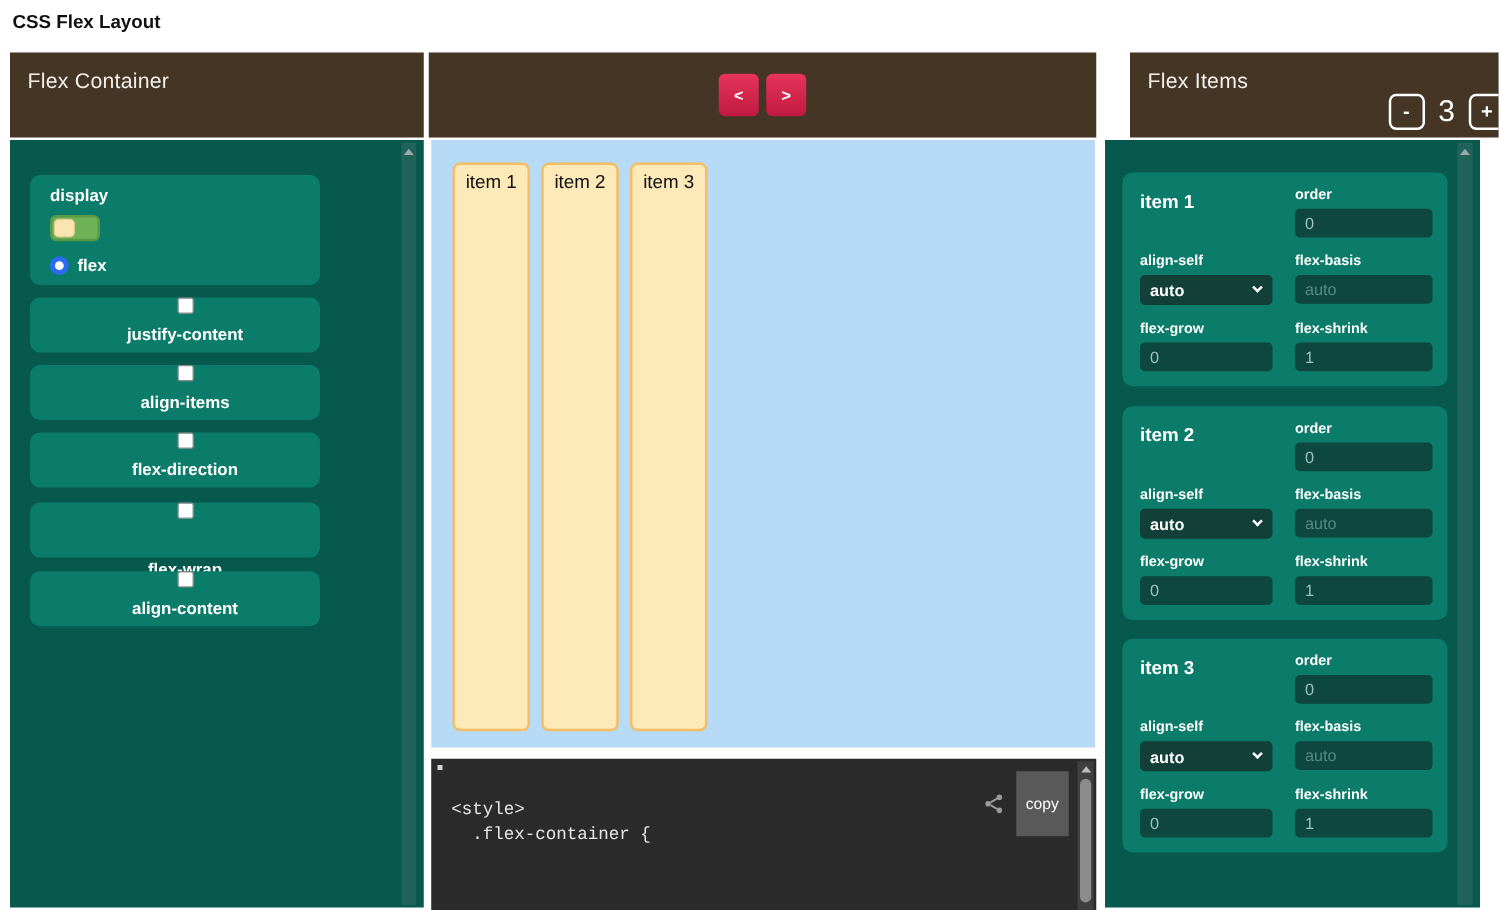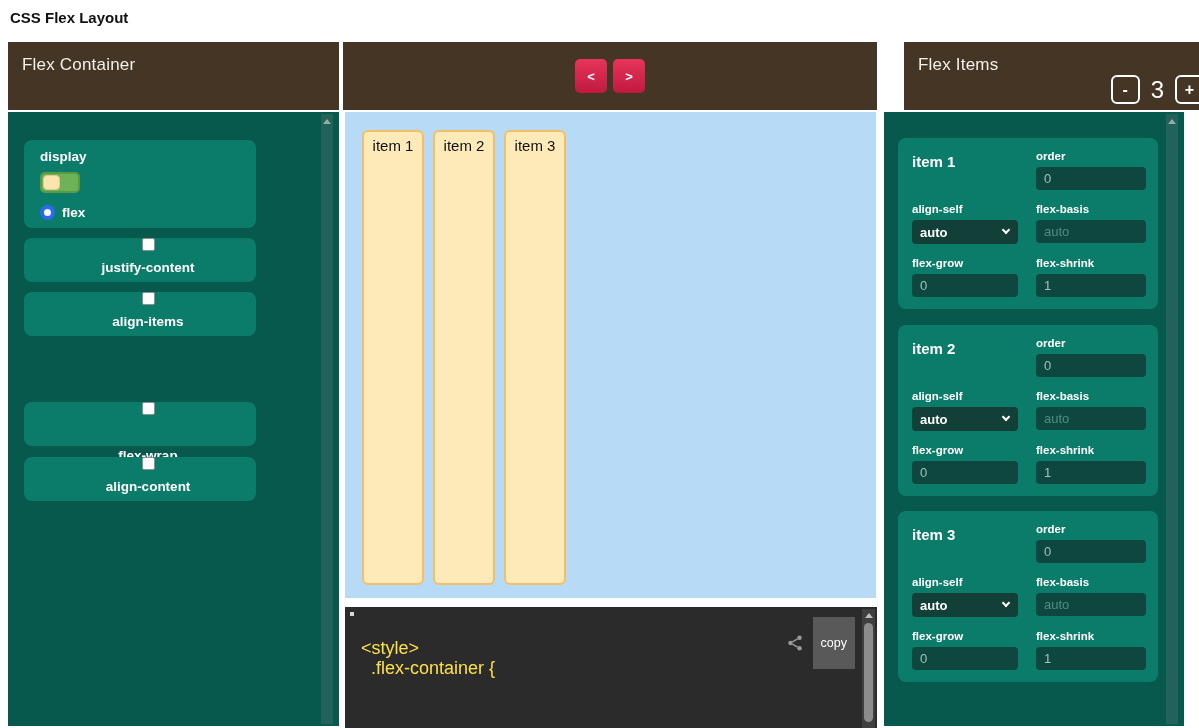--- a/index.html
+++ b/index.html
@@ -40,21 +40,21 @@
   .flex-item { width:62px; height:455px; background:#fdeab8; border:2px solid #f4be66; border-radius:6px; font-size:15px; color:#111; text-align:center; padding-top:5px; }
 
   .code-panel { position:absolute; left:345px; top:607px; width:532px; height:121px; background:#2b2b2b; }
   .code-dot { position:absolute; left:5px; top:5px; width:4px; height:4px; background:#d6d6d6; }
   .code-controls { position:absolute; top:10px; right:22px; display:flex; align-items:center; gap:9px; }
   .copy-btn { background:#595959; color:#fff; border:none; font-size:12.5px; font-family:"Liberation Sans",sans-serif; padding:19px 8px; cursor:pointer; }
   .code-scrollbar { position:absolute; right:2px; top:2px; bottom:0; width:13px; background:#3f3f3f; }
   .code-thumb { position:absolute; left:2px; right:2px; top:14px; bottom:6px; background:#8c8c8c; border-radius:5px; }
   .code-scrollbar .scroll-arrow-up { border-bottom-color:#bdbdbd; margin-top:4px; }
   .code-text { margin:32px 0 0 16px; }
-  .code-line { font-family:Liberation Sans, sans-serif; font-size:18px; color:#fde047; height:19.5px; line-height:19.5px; white-space:pre; }
+  .code-line { font-family:Liberation Mono, monospace; font-size:14px; color:#e5e5e5; height:19.5px; line-height:19.5px; white-space:pre; }
 
   
   .right-header { left:904px; width:312px; }
   .count-controls { position:absolute; right:12px; bottom:6px; display:flex; align-items:center; gap:11px; }
   .count-btn { width:29px; height:29px; background:transparent; border:2px solid #fff; border-radius:6px; color:#fff; font-size:16px; font-weight:bold; display:flex; align-items:center; justify-content:center; line-height:1; cursor:pointer; }
   .count-value { font-size:24px; color:#fff; }
   .right-body { left:884px; width:300px; }
 
   .item-card { position:absolute; left:14px; width:260px; background:#0b7c69; border-radius:8px; color:#fff; padding:12px 14px 12px 14px; display:grid; grid-template-columns:106px 110px; column-gap:18px; row-gap:13px; }
   .item-title { font-size:15px; font-weight:600; padding-top:3px; }
@@ -88,20 +88,24 @@
       </div>
     </div>
 
     <div class="prop-card check-card" style="top:126px;">
       <div class="checkbox"></div>
       <div class="card-label">justify-content</div>
     </div>
     <div class="prop-card check-card" style="top:180px;">
       <div class="checkbox"></div>
       <div class="card-label">align-items</div>
+    </div>
+    <div class="prop-card check-card" style="top:234px;">
+      <div class="checkbox"></div>
+      <div class="card-label">flex-direction</div>
     </div>
     <div class="prop-card check-card" style="top:290px;gap:33px;">
       <div class="checkbox"></div>
       <div class="card-label">flex-wrap</div>
     </div>
     <div class="prop-card check-card" style="top:345px;">
       <div class="checkbox"></div>
       <div class="card-label">align-content</div>
     </div>
 

